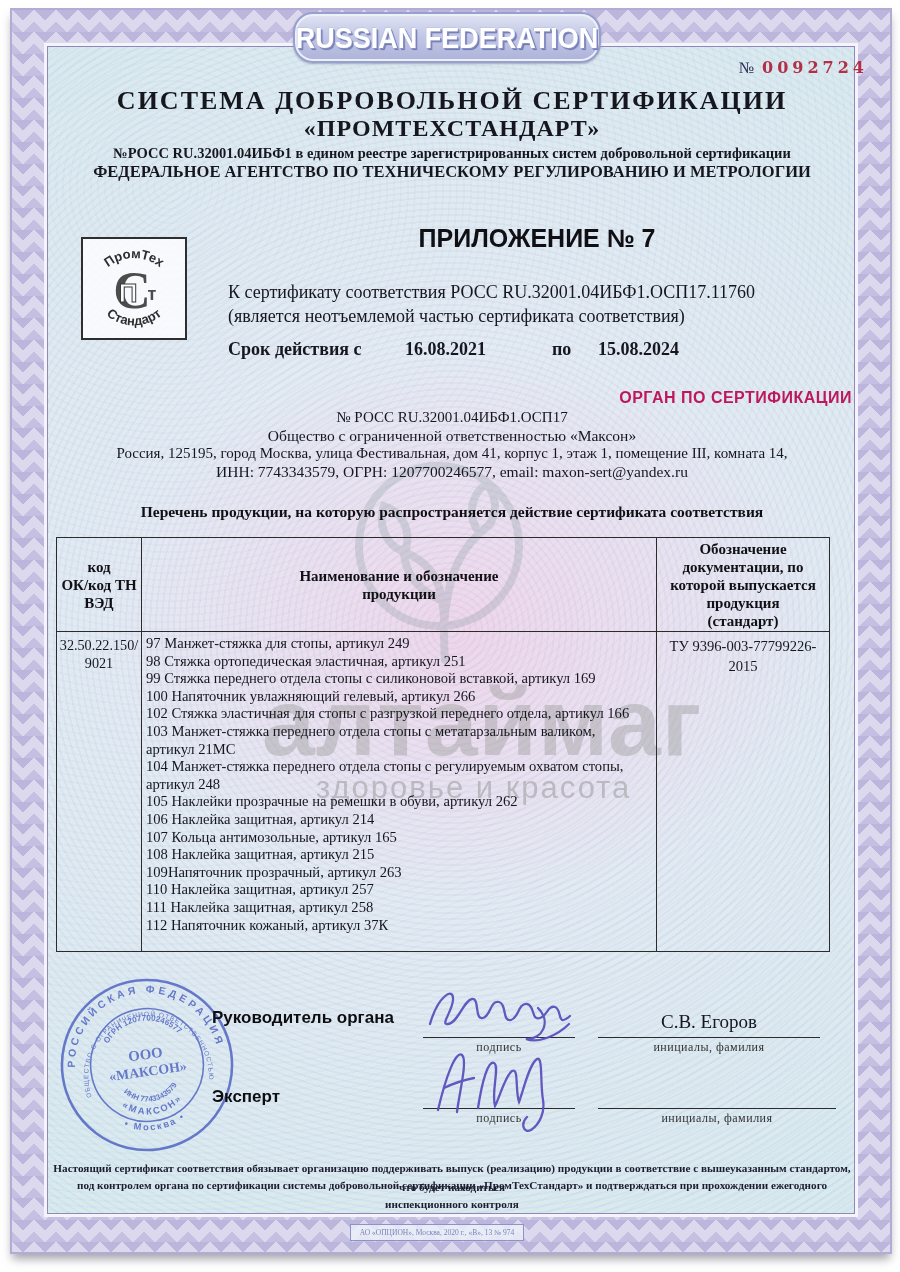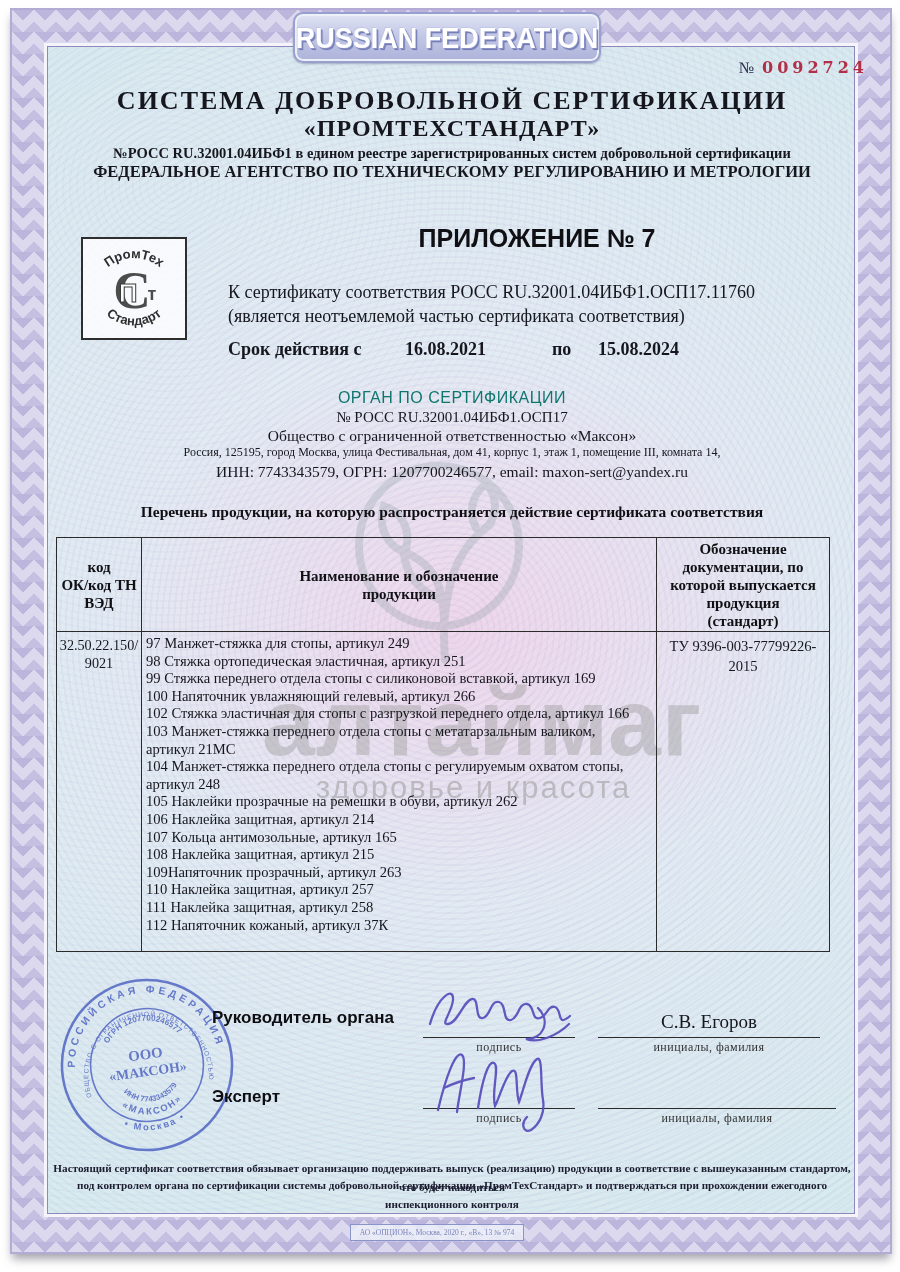--- a/index.html
+++ b/index.html
@@ -31,21 +31,21 @@
   }
   .cert-inner::before{
     content:"";position:absolute;inset:0;pointer-events:none;
     background:
       repeating-radial-gradient(circle at 50% 50%, rgba(150,120,190,.07) 0 2px, transparent 2px 6px),
       repeating-radial-gradient(circle at 15% 12%, rgba(120,160,200,.05) 0 2px, transparent 2px 7px);
   }
   
   .banner{
     position:absolute;left:293px;top:12px;width:304px;height:47px;z-index:6;
-    border-radius:10px;
+    border-radius:20px;
     background:linear-gradient(180deg,#e2e5f4 0%,#c3c8e6 45%,#adb3da 100%);
     border:2px solid #98a0cf;
     box-shadow:inset 0 0 0 2px #eef0f8, 0 1px 2px rgba(80,80,120,.4);
     display:flex;align-items:center;justify-content:center;
   }
   .banner .bt{
     font-family:"Liberation Sans",sans-serif;font-weight:bold;font-size:30px;
     color:#ffffff;transform:scaleX(.9);white-space:nowrap;
     text-shadow:1px 1px 0 #8890c4,2px 2px 1px #6a74b0,-1px -1px 0 #c2c7e6;
   }
@@ -63,24 +63,24 @@
   .t-reg{top:145px;font-size:14.5px;font-weight:bold;color:#16161e;}
   .t-agency{top:162px;font-size:16.5px;font-weight:bold;color:#16161e;}
   .t-annex{left:52px;width:970px;top:224px;text-align:center;font-size:25px;font-weight:bold;color:#101014;}
   
   .logo-box{left:81px;top:237px;width:102px;height:99px;border:2px solid #2e2e2e;
     background:rgba(252,252,255,.88);display:flex;align-items:center;justify-content:center;}
   .cert-line1{left:228px;top:282px;font-size:18px;color:#16161e;}
   .cert-line2{left:228px;top:306px;font-size:18px;color:#16161e;}
   .validity{top:339px;font-size:18px;font-weight:bold;color:#16161e;}
   .v-label{left:228px;} .v-from{left:405px;} .v-po{left:552px;} .v-to{left:598px;}
-  .org-h{top:389px;font-size:16px;font-weight:normal;letter-spacing:.5px;color:#0f766e;}
+  .org-h{top:389px;font-size:16px;font-weight:bold;letter-spacing:.5px;color:#be185d;text-align:right;}
   .org-n{top:409px;font-size:15px;color:#16161e;}
   .org-c{top:427px;font-size:15.5px;color:#16161e;}
-  .org-a{top:445px;font-size:12px;color:#16161e;}
+  .org-a{top:445px;font-size:15px;color:#16161e;}
   .org-r{top:463px;font-size:15.5px;color:#16161e;}
   .list-title{top:503px;font-size:15.5px;font-weight:bold;color:#101014;}
   
   .ptable{position:absolute;left:56px;top:537px;width:772px;height:413px;z-index:4;
     border:1.5px solid #2b2b2b;display:flex;flex-direction:column;background:transparent;}
   .trow{display:flex;}
   .thead{height:93px;border-bottom:1.5px solid #2b2b2b;}
   .tbody{flex:1;}
   .c1{width:84px;border-right:1.5px solid #2b2b2b;}
   .c2{flex:1;border-right:1.5px solid #2b2b2b;}

